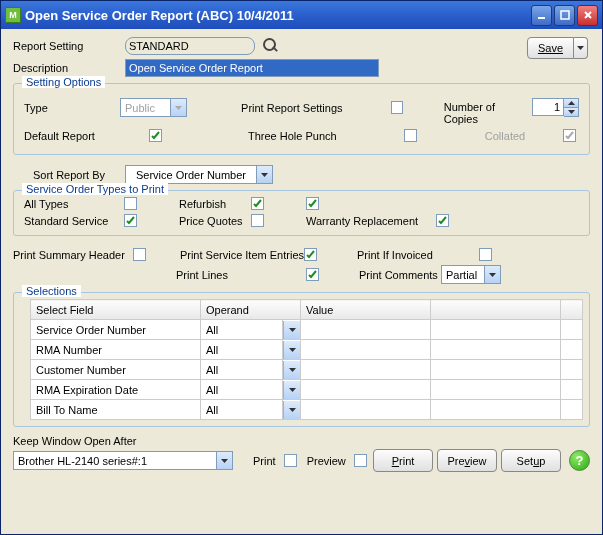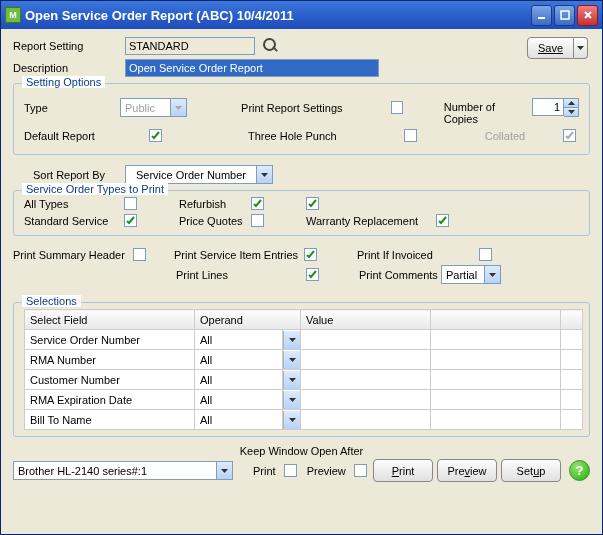--- a/index.html
+++ b/index.html
@@ -8,21 +8,21 @@
 .titlebar { height: 28px; background: linear-gradient(to bottom, #3B77DD 0%, #2A5FCC 50%, #1E4DBB 100%); display: flex; align-items: center; padding: 0 4px; color: #fff; font-weight: bold; font-size: 13px; }
 .titlebar .app-icon { width: 16px; height: 16px; margin-right: 4px; background:#6FBF3E; border:1px solid #3E7A1E; display:flex; align-items:center; justify-content:center; font-size:9px; color:#fff; }
 .titlebar .title { flex: 1; }
 .titlebar .win-btns { display: flex; gap: 2px; }
 .titlebar .win-btn { width: 21px; height: 21px; background: linear-gradient(to bottom, #7BA7E8, #3E6BC7); border: 1px solid #1E3A7A; border-radius: 3px; display:flex; align-items:center; justify-content:center; color:#fff; cursor:pointer; }
 .titlebar .win-btn.close { background: linear-gradient(to bottom, #F08080, #C83030); border-color:#8A1818; }
 .content { padding: 8px 12px 6px 12px; }
 .row { display: flex; align-items: center; margin-bottom: 4px; }
 .lbl { color: #000; }
 .input { border: 1px solid #7F9DB9; background: #fff; font-size: 11px; padding: 1px 3px; height: 18px; }
-.readonly { background: #ECE9D8; }
+.readonly { background: #ECE9D8; border-radius: 8px; }
 .selected-input { background: #316AC5; color: #fff; }
 .save-btn { position: absolute; top: 8px; right: 14px; display:flex; }
 .save-main { border:1px solid #888; background:linear-gradient(#fdfdfd,#e0e0e0); padding: 2px 10px; border-top-left-radius:4px; border-bottom-left-radius:4px; text-decoration:underline; cursor:pointer; height:22px; display:flex; align-items:center; }
 .save-arrow { width:14px; height:22px; border:1px solid #888; border-left:none; background:linear-gradient(#fdfdfd,#e0e0e0); display:flex; align-items:center; justify-content:center; border-top-right-radius:4px; border-bottom-right-radius:4px; cursor:pointer; }
 .fieldset { border: 1px solid #A8C6E0; border-radius: 3px; margin: 6px 0 2px 0; padding: 6px 10px 8px 10px; position: relative; }
 .fieldset > .legend { position: absolute; top: -8px; left: 8px; background: #ffffff; color: #0A3C8C; padding: 0 4px; }
 .cb { width: 13px; height: 13px; border: 1px solid #7F9DB9; background: #fff; display:inline-flex; align-items:center; justify-content:center; cursor:pointer; }
 .cb svg { display:block; }
 .select { border: 1px solid #7F9DB9; background: #fff; height: 19px; display: inline-flex; align-items: center; position: relative; font-size:11px; }
 .select .select-text { padding: 0 4px; flex:1; }
@@ -202,21 +202,21 @@
             </svg>
           </span>
       </div>
     </div>
 
     <div style="height:10px;"></div>
     <div class="row">
       <span class="lbl" style="width:120px;">Print Summary Header</span>
       <span class="cb"></span>
       <span style="width:28px;"></span>
-      <span class="lbl" style="width:130px;">Print Service Item Entries</span>
+      <span class="lbl" style="width:130px;text-align:right;">Print Service Item Entries</span>
       <span class="cb">
           <svg width="11" height="11">
             <polyline points="2,6 4,8 9,2" fill="none" stroke="#1E8E20" stroke-width="2"></polyline>
           </svg>
         </span>
       <span style="width:40px;"></span>
       <span class="lbl" style="width:82px;">Print If Invoiced</span>
       <span style="width:40px;"></span>
       <span class="cb"></span>
     </div>
@@ -233,21 +233,21 @@
       <div class="select" style="width:60px;">
         <span class="select-text">Partial</span>
         <div class="select-btn">
             <svg width="7" height="4">
               <polygon points="0,0 7,0 3.5,4" fill="#333"></polygon>
             </svg>
           </div>
       </div>
     </div>
 
-    <div class="fieldset" style="padding:6px 6px 6px 10px; margin-top:18px;">
+    <div class="fieldset" style="padding:6px 6px 6px 16px; margin-top:8px;">
       <div class="legend">Selections</div>
       <table class="table">
         <thead>
           <tr>
             <th style="width:170px;">Select Field</th>
             <th style="width:85px;" colspan="2">Operand</th>
             <th style="width:130px;">Value</th>
             <th style="width:130px;"></th>
             <th style="width:22px;"></th>
           </tr>
@@ -321,21 +321,21 @@
               </td>
               <td></td>
               <td></td>
               <td></td>
             </tr>
           </tbody>
       </table>
     </div>
 
     <div style="height:6px;"></div>
-    <div style="text-align:center;" class="lbl">Keep Window Open After</div>
+    <div style="" class="lbl">Keep Window Open After</div>
     <div class="row" style="align-items:center; margin-top:2px;">
       <div class="select" style="width:220px;">
         <span class="select-text">Brother HL-2140 series#:1</span>
         <div class="select-btn">
             <svg width="7" height="4">
               <polygon points="0,0 7,0 3.5,4" fill="#333"></polygon>
             </svg>
           </div>
       </div>
       <span style="width:20px;"></span>

